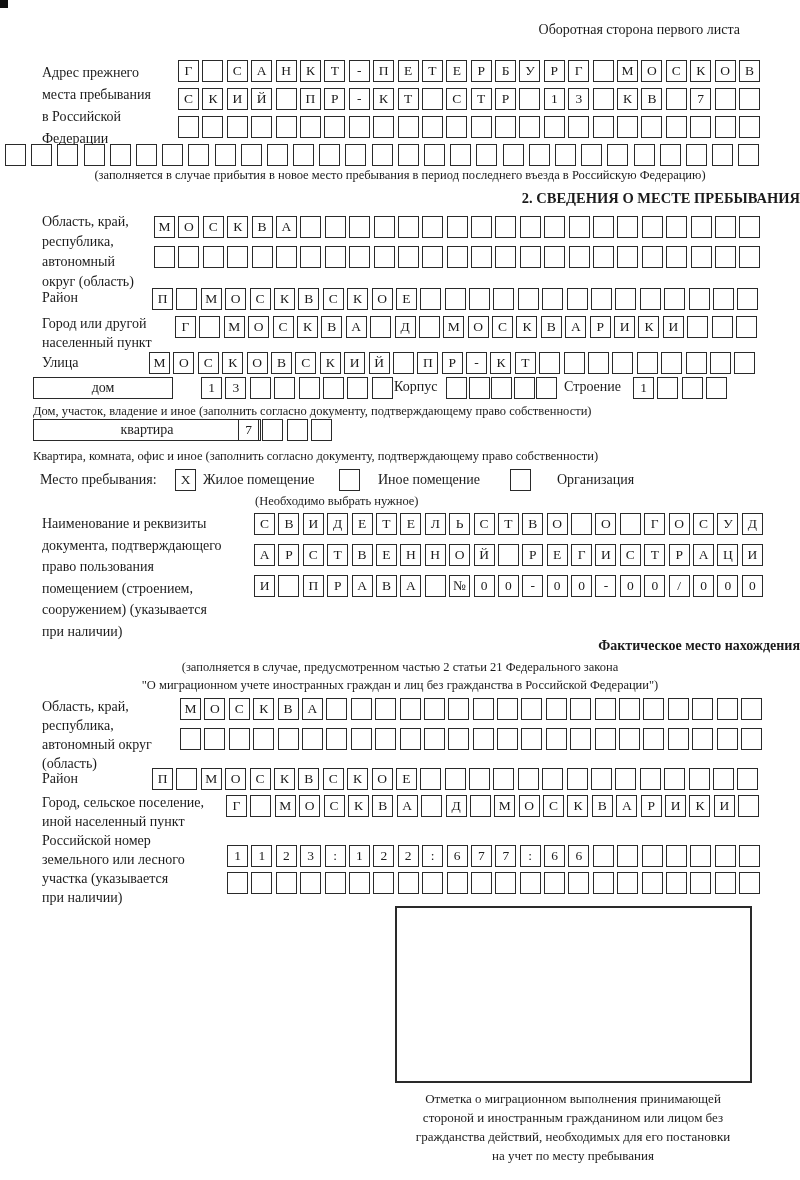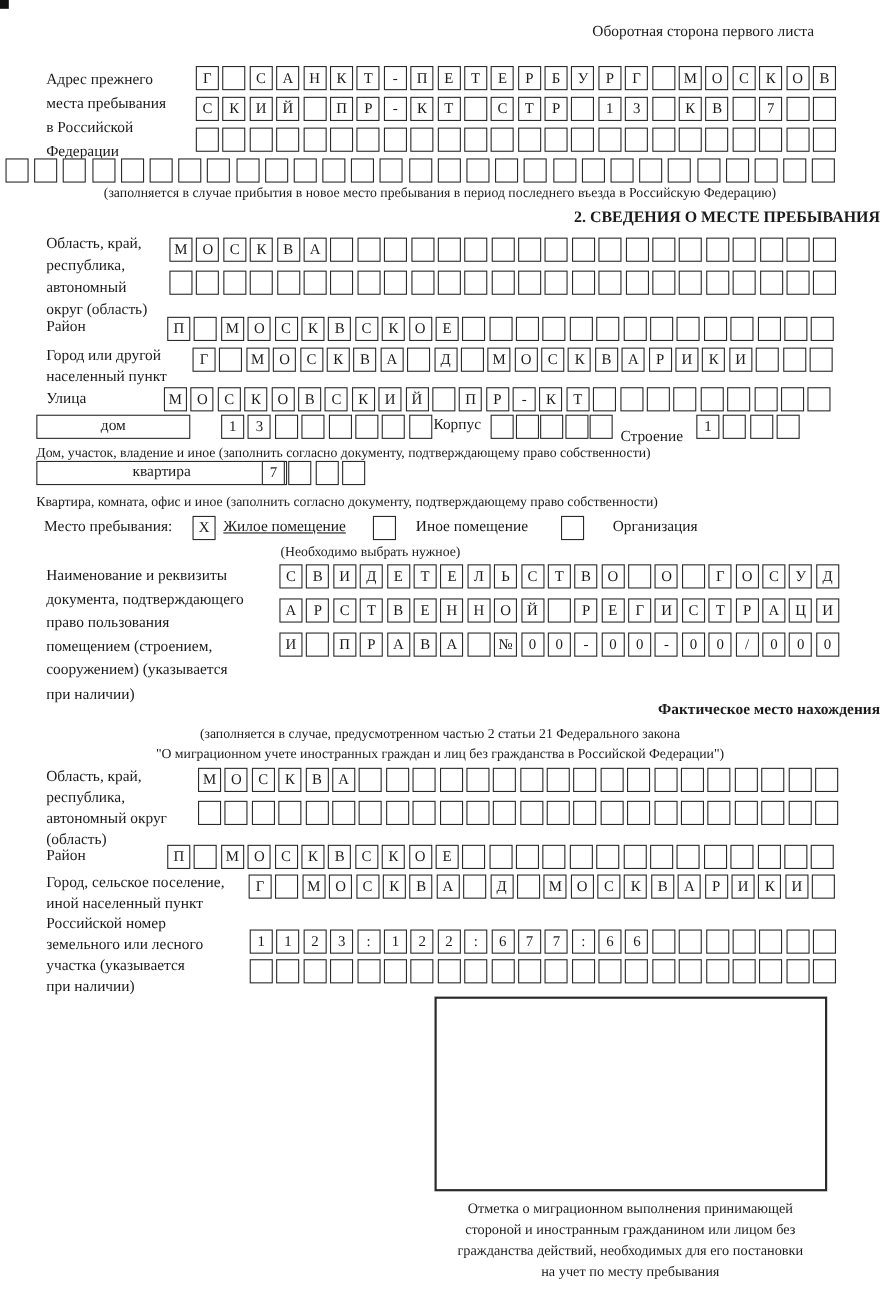--- a/index.html
+++ b/index.html
@@ -309,41 +309,41 @@
     <span class="cell"></span>
   </div>
 <div class="abs lbl" style="left:394px;top:379px;text-align:center;">Корпус</div>
 <div class="abs cells" style="left:446px;top:377px;gap:1.5px;">
     <span class="cell"></span>
     <span class="cell"></span>
     <span class="cell"></span>
     <span class="cell"></span>
     <span class="cell"></span>
   </div>
-<div class="abs lbl" style="left:564px;top:379px;margin-top:11px;">Строение</div>
+<div class="abs lbl" style="left:564px;top:379px;">Строение</div>
 <div class="abs cells" style="left:633px;top:377px;">
     <span class="cell">1</span>
     <span class="cell"></span>
     <span class="cell"></span>
     <span class="cell"></span>
   </div>
 <div class="abs cap" style="left:33px;top:404px;">Дом, участок, владение и иное (заполнить согласно документу, подтверждающему право собственности)</div>
 
 <div class="abs widebox" style="left:33px;top:419px;width:228px;">квартира</div>
 <div class="abs cells" style="left:238px;top:419px;">
     <span class="cell">7</span>
     <span class="cell"></span>
     <span class="cell"></span>
     <span class="cell"></span>
   </div>
 <div class="abs cap" style="left:33px;top:449px;">Квартира, комната, офис и иное (заполнить согласно документу, подтверждающему право собственности)</div>
 
 <div class="abs lbl" style="left:40px;top:472px;">Место пребывания:</div>
 <span class="abs cell" style="left:175px;top:469px;">X</span>
-<div class="abs lbl" style="left:203px;top:472px;text-decoration:underline;">Жилое помещение</div>
+<div class="abs lbl" style="left:203px;top:472px;">Жилое помещение</div>
 <span class="abs cell" style="left:339px;top:469px;"></span>
 <div class="abs lbl" style="left:378px;top:472px;">Иное помещение</div>
 <span class="abs cell" style="left:510px;top:469px;"></span>
 <div class="abs lbl" style="left:557px;top:472px;">Организация</div>
 <div class="abs cap" style="left:255px;top:494px;">(Необходимо выбрать нужное)</div>
 
 <div class="abs lbl" style="left:42px;top:513px;line-height:21.5px;">Наименование и реквизиты
 документа, подтверждающего
 право пользования
 помещением (строением,

